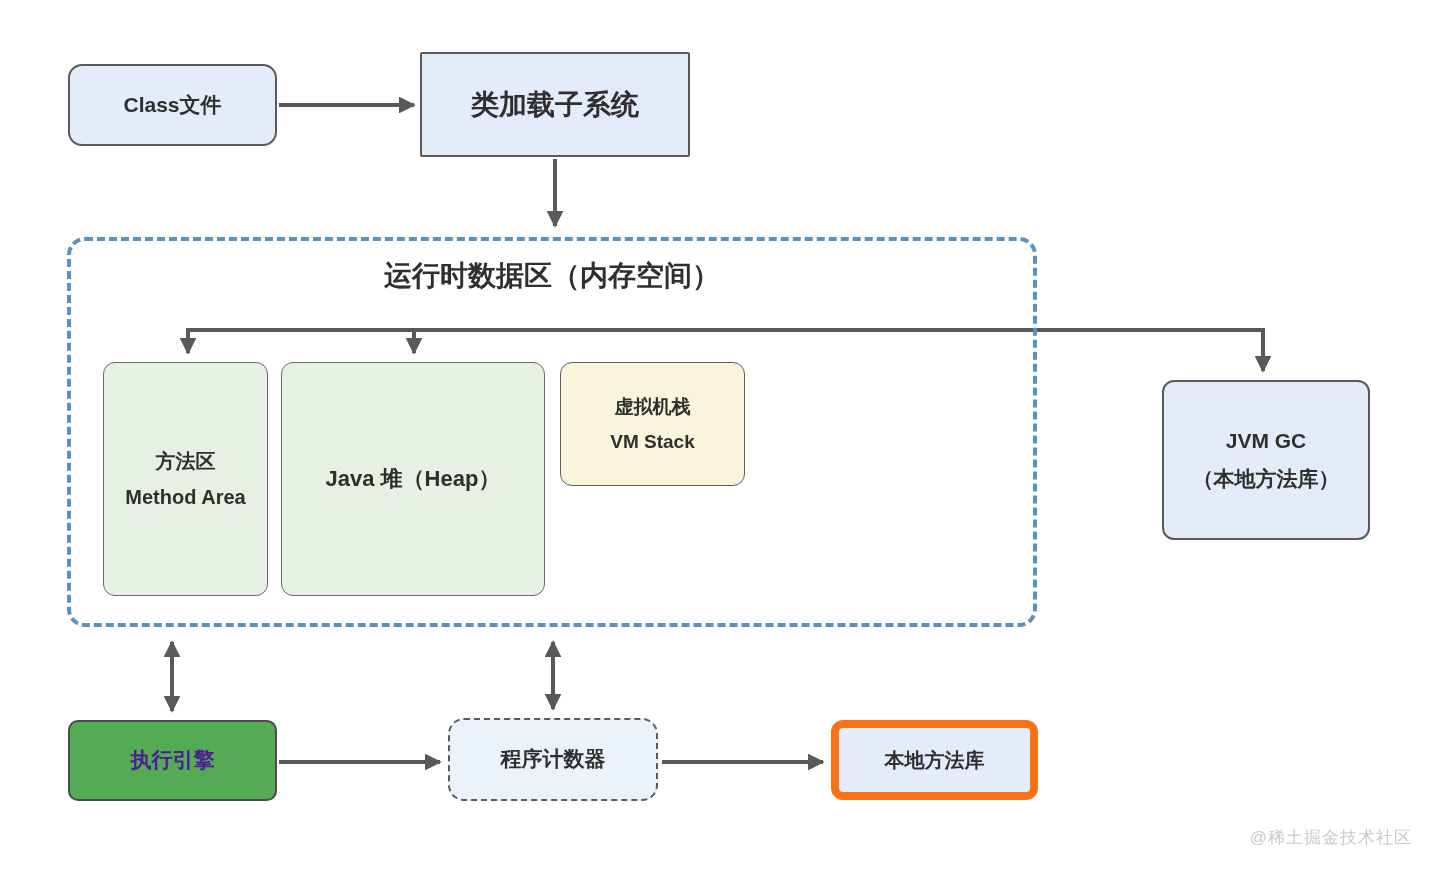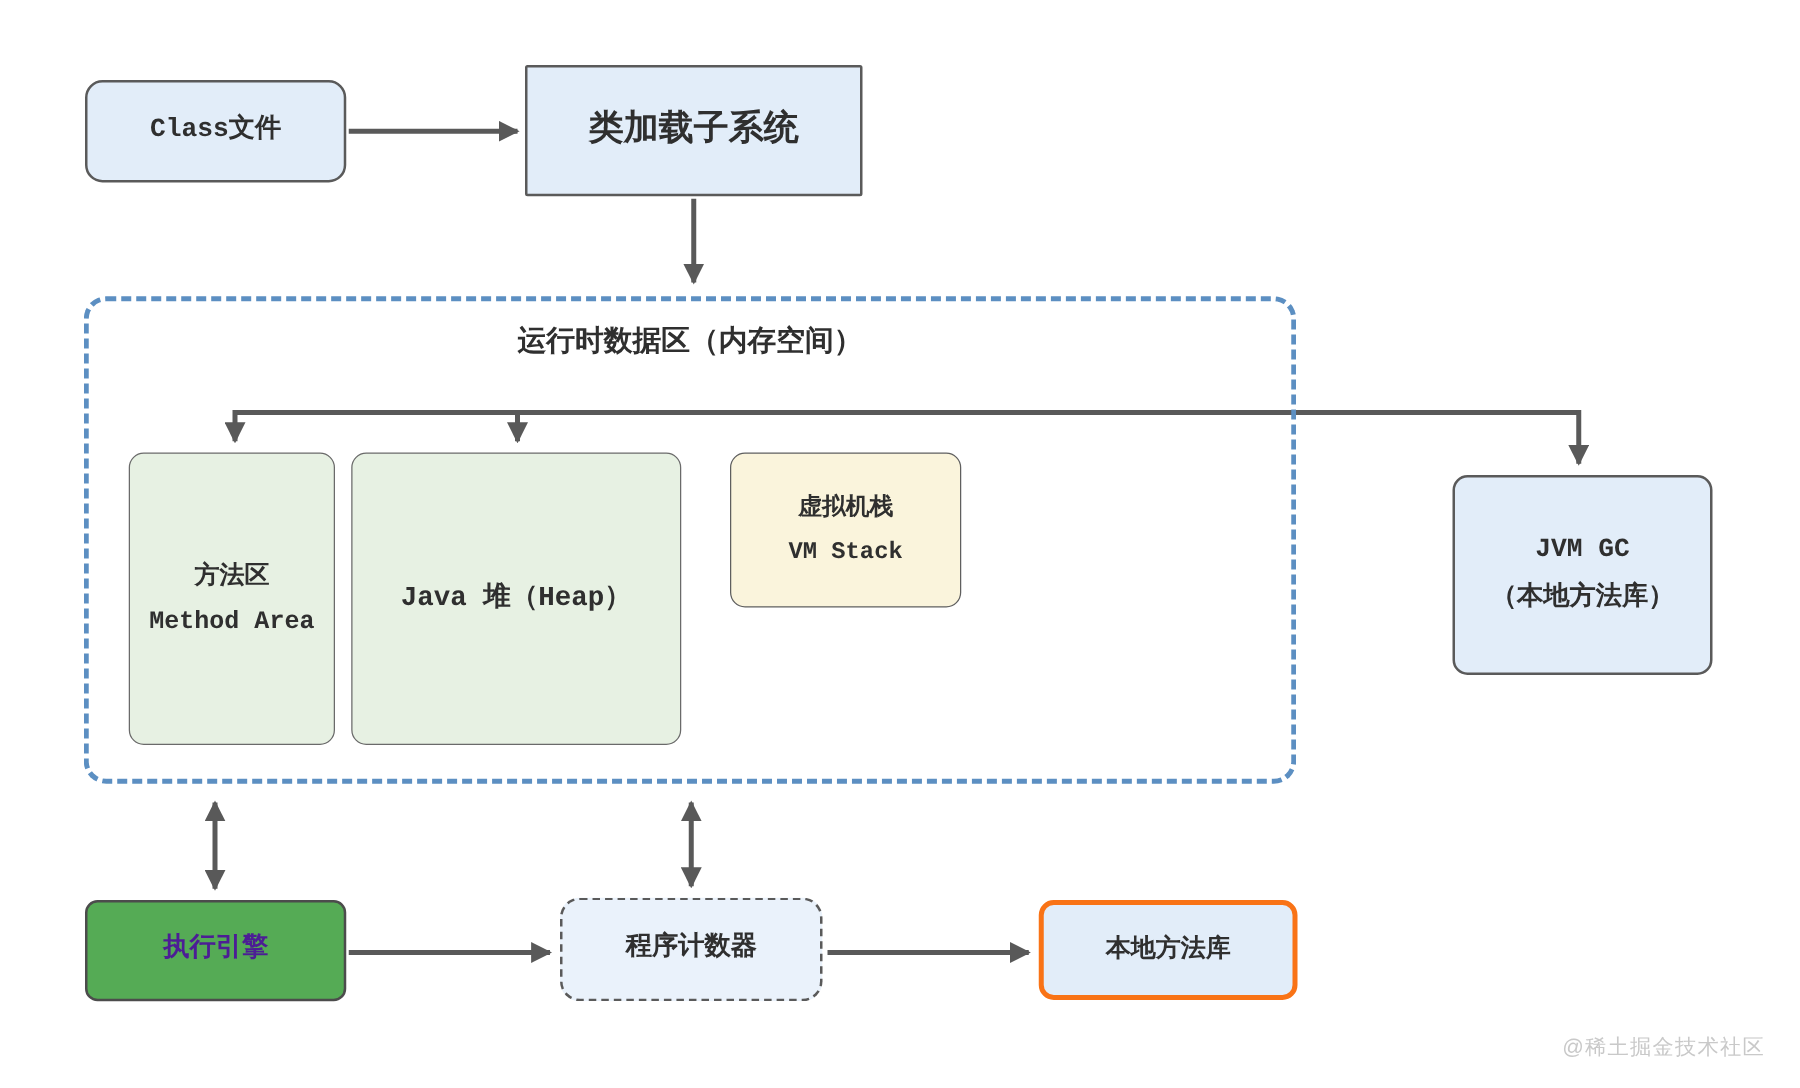--- a/index.html
+++ b/index.html
@@ -25,21 +25,20 @@
   .node {
     position: absolute;
     display: flex;
     flex-direction: column;
     align-items: center;
     justify-content: center;
     text-align: left;
     color: #2f2f2f;
     font-weight: bold;
     line-height: 1.35;
-    font-family: Liberation Mono, monospace;
   }
 
   .blue   { background: #e2edf9; border: 2px solid #5a5a5a; }
   .green-light { background: #e7f1e3; border: 1.6px solid #6a6a6a; }
   .cream  { background: #faf4dc; border: 1.6px solid #5f5f5f; }
 
   .rounded-lg { border-radius: 14px; }
   .rounded-md { border-radius: 12px; }
 
   .class-file   { left: 68px;  top: 64px;  width: 209px; height: 82px;  font-size: 21px; }
@@ -49,28 +48,28 @@
     position: absolute;
     left: 67px; top: 237px; width: 970px; height: 390px;
     border: 4px dashed #5c8fc2;
     border-radius: 18px;
     background: transparent;
   }
   .runtime-title {
     position: absolute;
     left: 0; top: 16px; width: 100%;
     text-align: center;
-    font-size: 23px;
+    font-size: 28px;
     font-weight: bold;
     color: #2f2f2f;
   }
 
   .method-area  { left: 103px; top: 362px; width: 165px; height: 234px; font-size: 20px; }
   .java-heap    { left: 281px; top: 362px; width: 264px; height: 234px; font-size: 22px; }
-  .vm-stack     { left: 584px; top: 362px; width: 185px; height: 124px; font-size: 19px; }
+  .vm-stack     { left: 560px; top: 362px; width: 185px; height: 124px; font-size: 19px; }
   .native-stack { left: 760px; top: 362px; width: 239px; height: 124px; font-size: 19px; }
   .pc-register  { left: 558px; top: 502px; width: 444px; height: 93px;  font-size: 19px; }
   .jvm-gc       { left: 1162px; top: 380px; width: 208px; height: 160px; font-size: 21px; }
 
   .two-line span { display: block; }
   .two-line span + span { margin-top: 9px; }
 
   .exec-engine {
     left: 68px; top: 720px; width: 209px; height: 81px;
     background: #55ab55;
@@ -82,21 +81,21 @@
   .native-interface {
     left: 448px; top: 718px; width: 210px; height: 83px;
     background: #eaf2fb;
     border: 2px dashed #5a5a5a;
     border-radius: 16px;
     font-size: 21px;
   }
   .native-library {
     left: 831px; top: 720px; width: 207px; height: 80px;
     background: #e2edf9;
-    border: 4px solid #f97316;
+    border: 8px solid #f97316;
     border-radius: 12px;
     font-size: 20px;
   }
 
   .watermark {
     position: absolute;
     right: 28px;
     top: 826px;
     font-size: 17px;
     color: #c9c9c9;

